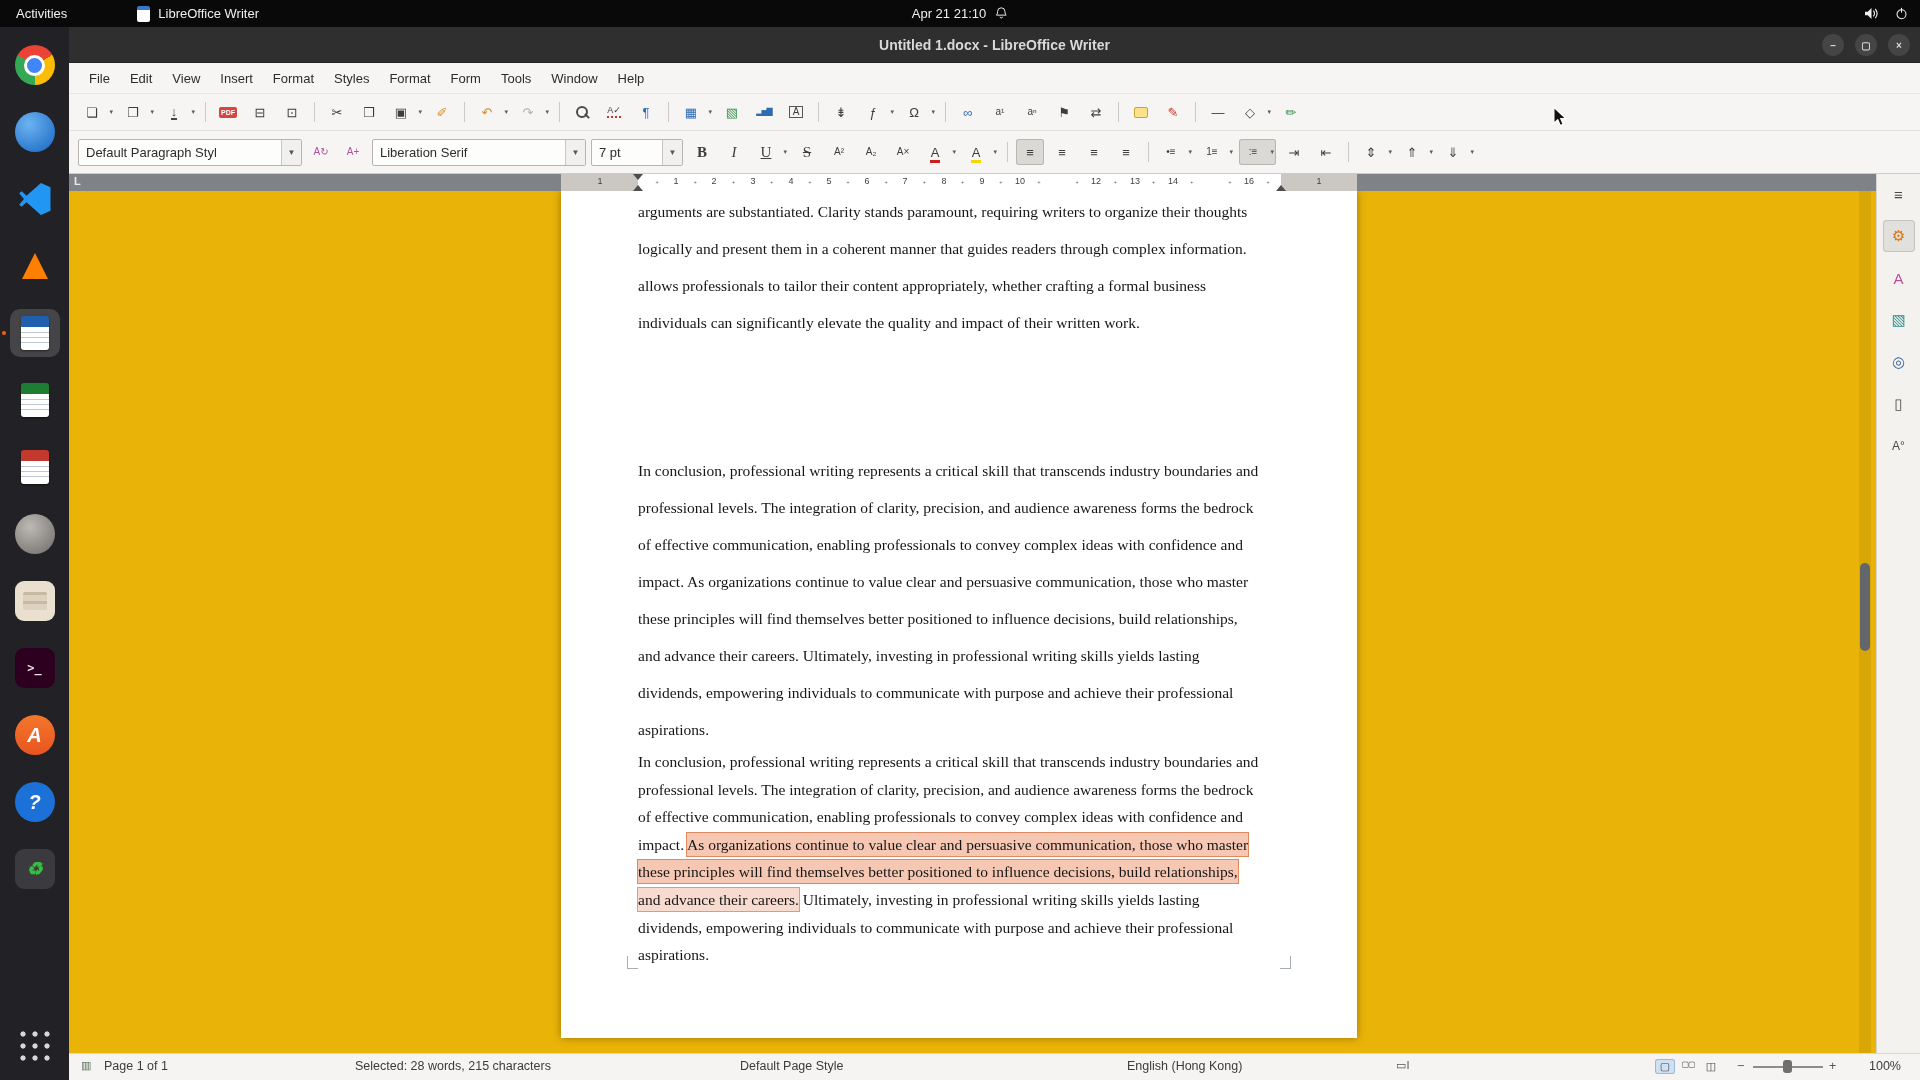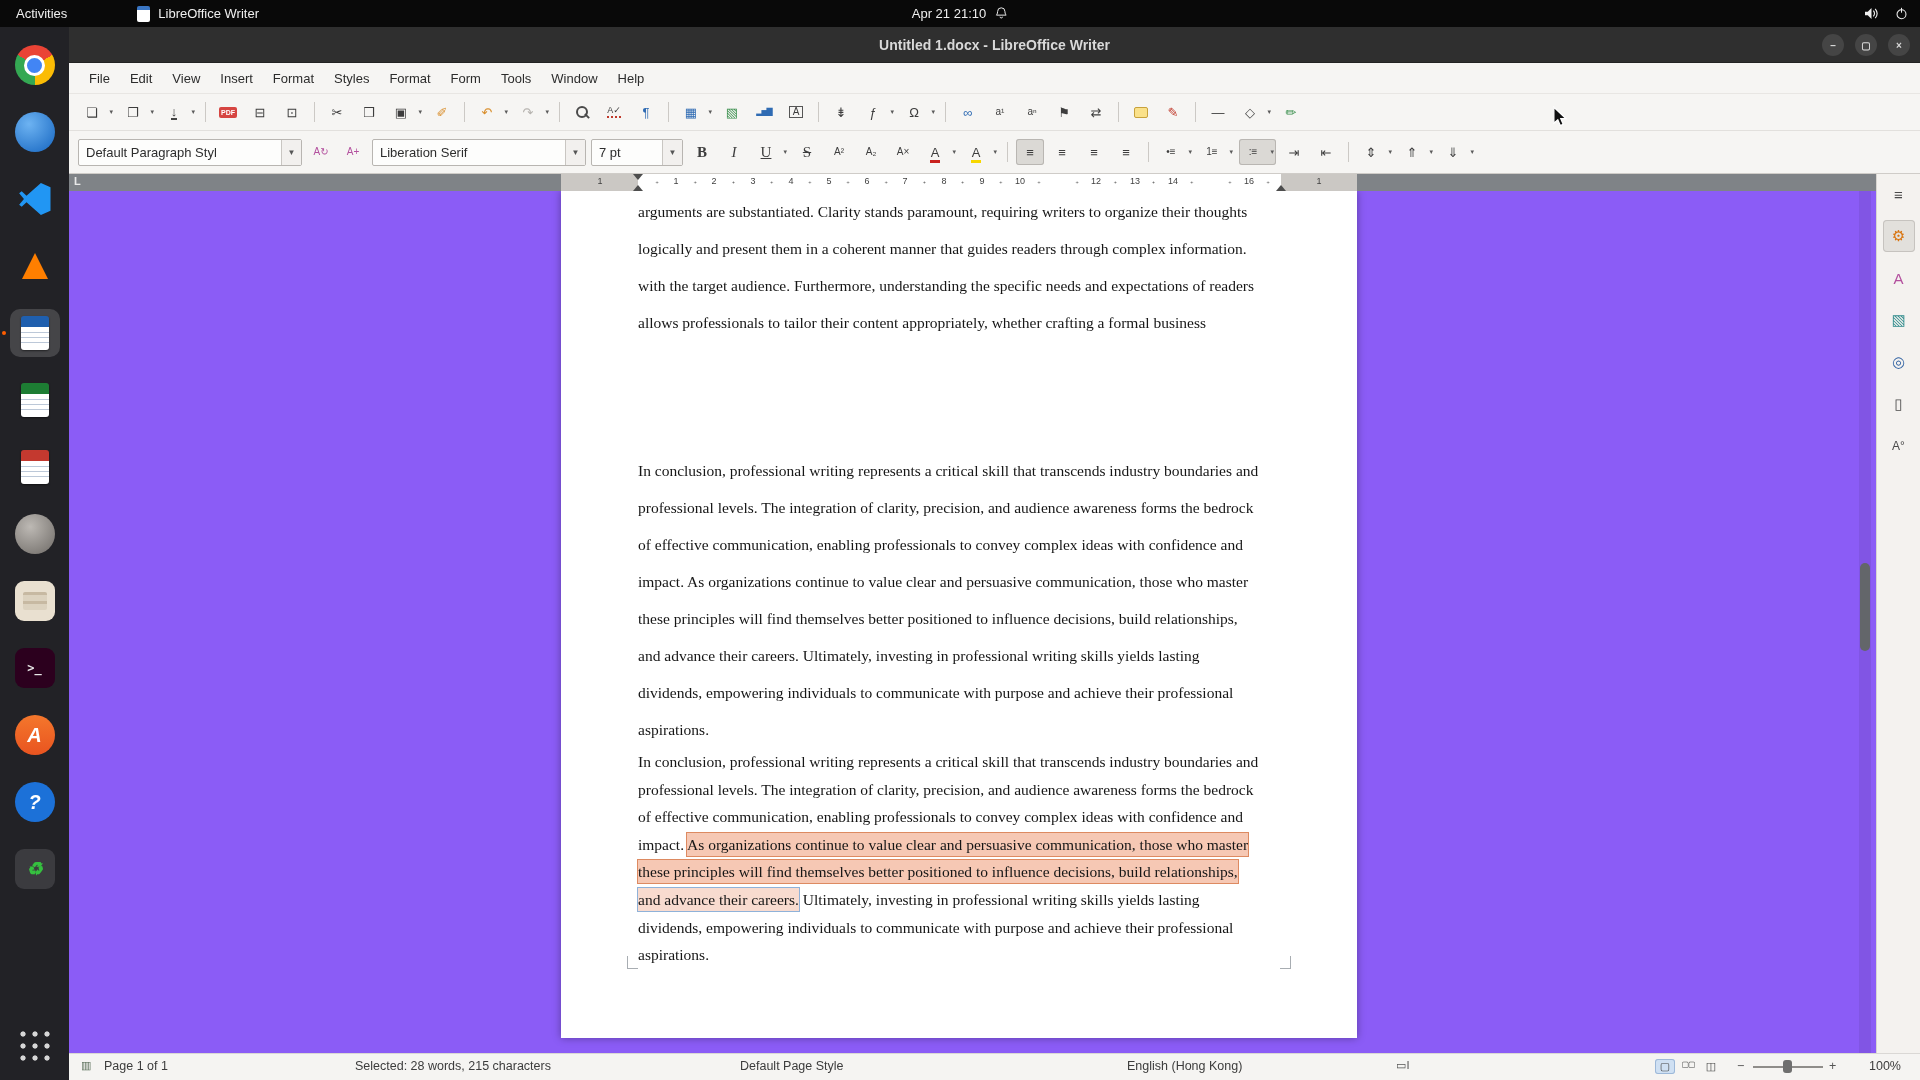--- a/index.html
+++ b/index.html
@@ -94,21 +94,21 @@
   #ruler{position:absolute;left:492px;top:0;width:796px;height:17px;background:#cbc8c4}
   #ruler-text{position:absolute;left:77px;top:0;width:643px;height:17px;background:#fff;
     background-image:radial-gradient(circle,#777 .7px,transparent 1.2px);background-size:38.2px 17px;background-position:0 0}
   .rnum{position:absolute;top:2px;transform:translateX(-50%);font-size:9px;color:#3f3f3f}
   .ind{position:absolute;width:0;height:0}
   #ind-l-top{left:72px;top:0;border-left:5px solid transparent;border-right:5px solid transparent;border-top:6px solid #4d4d4d}
   #ind-l-bot{left:72px;bottom:0;border-left:5px solid transparent;border-right:5px solid transparent;border-bottom:6px solid #4d4d4d}
   #ind-r-bot{left:715px;bottom:0;border-left:5px solid transparent;border-right:5px solid transparent;border-bottom:6px solid #4d4d4d}
 
   
-  #docarea{position:absolute;left:69px;top:191px;width:1807px;height:862px;background:#8b5cf6;overflow:hidden}
+  #docarea{position:absolute;left:69px;top:191px;width:1807px;height:862px;background:#eab308;overflow:hidden}
   #page{position:absolute;left:492px;top:0;width:796px;height:847px;background:#fff;box-shadow:0 0 8px rgba(0,0,0,.35);overflow:hidden}
   .para{position:absolute;left:77px;width:643px;font-family:"Liberation Serif",serif;font-size:15.5px;color:#161616}
   .p-a .dl{height:37px;line-height:37px}
   .p-b .dl{height:27.6px;line-height:27.6px}
   .dl{white-space:pre}
   .hl{background:#f6c8b4;outline:1px solid #dd8a61;padding:3px 0}
   .hl:empty{display:none}
   .hl.sel-end{background:#f8dbcf;outline-color:#8fb2d9}
   .crop{position:absolute;width:11px;height:13px}
   #crop-l{left:66px;top:765px;border-left:1px solid #a8adb2;border-bottom:1px solid #a8adb2}
@@ -638,25 +638,25 @@
 
 <div id="docarea">
   <div id="page">
     <div class="para p-a" style="top:2px">
 
         <div class="dl"><span>arguments are substantiated. Clarity stands paramount, requiring writers to organize their thoughts</span><span></span></div>
 
         <div class="dl"><span>logically and present them in a coherent manner that guides readers through complex information.</span><span></span></div>
 
 
-        <div class="dl"><span>with the target audience. Furthermore, understanding the specific needs and expectations of readers</span><span></span></div>
 
         <div class="dl"><span>allows professionals to tailor their content appropriately, whether crafting a formal business</span><span></span></div>
 
 
+        <div class="dl"><span>individuals can significantly elevate the quality and impact of their written work.</span><span></span></div>
       </div>
     <div class="para p-a" style="top:261px">
 
         <div class="dl"><span>In conclusion, professional writing represents a critical skill that transcends industry boundaries and</span><span></span></div>
 
         <div class="dl"><span>professional levels. The integration of clarity, precision, and audience awareness forms the bedrock</span><span></span></div>
 
         <div class="dl"><span>of effective communication, enabling professionals to convey complex ideas with confidence and</span><span></span></div>
 
         <div class="dl"><span>impact. As organizations continue to value clear and persuasive communication, those who master</span><span></span></div>

